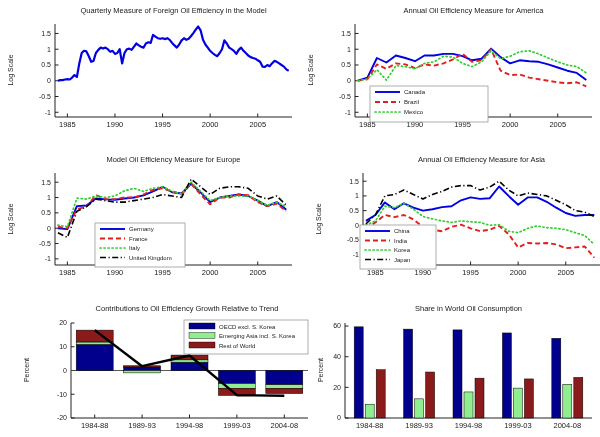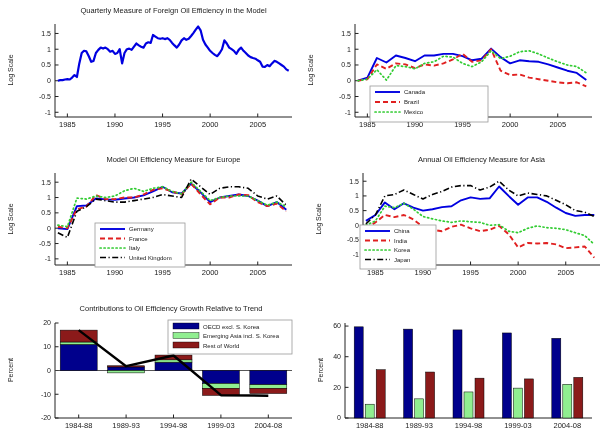--- a/index.html
+++ b/index.html
@@ -42,20 +42,21 @@
         <text x="162.55421686747002" y="126.5" text-anchor="middle" font-size="7.5" fill="#1a1a1a" font-family="&quot;Liberation Sans&quot;, sans-serif">1995</text>
         <line x1="210.14457831325345" y1="117" x2="210.14457831325345" y2="113.5" stroke="#222222" stroke-width="1"></line>
         <text x="210.14457831325345" y="126.5" text-anchor="middle" font-size="7.5" fill="#1a1a1a" font-family="&quot;Liberation Sans&quot;, sans-serif">2000</text>
         <line x1="257.7349397590368" y1="117" x2="257.7349397590368" y2="113.5" stroke="#222222" stroke-width="1"></line>
         <text x="257.7349397590368" y="126.5" text-anchor="middle" font-size="7.5" fill="#1a1a1a" font-family="&quot;Liberation Sans&quot;, sans-serif">2005</text>
         <polyline points="57.9,80.7 60.2,80.1 62.6,80.1 65.0,79.5 67.4,79.2 69.8,79.5 72.1,77.6 74.5,75.1 76.9,77.0 79.3,63.4 81.7,53.0 84.0,50.8 86.4,51.4 88.8,56.2 91.2,61.8 93.5,60.9 95.9,53.0 98.3,49.9 100.7,47.6 103.1,48.6 105.4,47.6 107.8,49.2 110.2,51.7 112.6,50.8 115.0,53.9 117.3,53.0 119.7,49.2 122.1,63.4 124.5,53.0 126.9,49.2 129.2,48.6 131.6,49.9 134.0,46.7 136.4,43.5 138.8,45.4 141.1,46.7 143.5,47.6 145.9,43.5 148.3,42.3 150.7,42.9 153.0,35.0 155.4,36.6 157.8,38.2 160.2,38.8 162.6,38.2 164.9,39.1 167.3,38.2 169.7,39.8 172.1,42.9 174.5,45.4 176.8,47.6 179.2,44.5 181.6,40.4 184.0,38.2 186.3,39.8 188.7,38.8 191.1,36.0 193.5,32.8 195.9,29.4 198.2,26.5 200.6,30.3 203.0,39.8 205.4,44.5 207.8,47.6 210.1,50.8 212.5,53.0 214.9,54.9 217.3,56.2 219.7,53.0 222.0,49.2 224.4,40.4 226.8,43.5 229.2,47.6 231.6,49.2 233.9,50.8 236.3,53.9 238.7,49.9 241.1,47.6 243.5,50.8 245.8,53.0 248.2,55.5 250.6,57.1 253.0,58.0 255.4,58.7 257.7,60.3 260.1,61.8 262.5,66.6 264.9,66.9 267.3,65.0 269.6,66.2 272.0,63.4 274.4,60.9 276.8,61.8 279.2,63.4 281.5,65.0 283.9,66.6 286.3,69.4 288.7,70.7" fill="none" stroke="#0000e0" stroke-width="2.2" stroke-linejoin="round" stroke-linecap="butt"></polyline>
       </svg>
   </div>
 
   <div class="panel" style="left:300px;top:0;width:300px;height:145px">
+    <div class="title" style="left:55px;top:6px;width:237px">Annual Oil Efficiency Measure for America</div>
     <div class="ylab" style="left:10px;top:70px">Log Scale</div>
     <svg width="300" height="145" viewBox="0 0 300 145">
         <line x1="55" y1="24" x2="55" y2="117" stroke="#222222" stroke-width="1"></line>
         <line x1="55" y1="117" x2="292" y2="117" stroke="#222222" stroke-width="1"></line>
         <line x1="55" y1="112.27118644067797" x2="58.5" y2="112.27118644067797" stroke="#222222" stroke-width="1"></line>
         <text x="51" y="114.57118644067796" text-anchor="end" font-size="7" fill="#1a1a1a" font-family="&quot;Liberation Sans&quot;, sans-serif">-1</text>
         <line x1="55" y1="96.5084745762712" x2="58.5" y2="96.5084745762712" stroke="#222222" stroke-width="1"></line>
         <text x="51" y="98.8084745762712" text-anchor="end" font-size="7" fill="#1a1a1a" font-family="&quot;Liberation Sans&quot;, sans-serif">-0.5</text>
         <line x1="55" y1="80.74576271186442" x2="58.5" y2="80.74576271186442" stroke="#222222" stroke-width="1"></line>
         <text x="51" y="83.04576271186441" text-anchor="end" font-size="7" fill="#1a1a1a" font-family="&quot;Liberation Sans&quot;, sans-serif">0</text>
@@ -175,21 +176,21 @@
           <line x1="57" y1="95.5" x2="82" y2="95.5" stroke="#e02020" stroke-width="1.9" stroke-linecap="butt" stroke-dasharray="5,3"></line>
           <text x="86" y="97.5" text-anchor="start" font-size="6" fill="#1a1a1a" font-family="&quot;Liberation Sans&quot;, sans-serif">India</text>
           <line x1="57" y1="105" x2="82" y2="105" stroke="#33cc33" stroke-width="1.7" stroke-linecap="round" stroke-dasharray="1.2,2.8"></line>
           <text x="86" y="107" text-anchor="start" font-size="6" fill="#1a1a1a" font-family="&quot;Liberation Sans&quot;, sans-serif">Korea</text>
           <line x1="57" y1="114.5" x2="82" y2="114.5" stroke="#000000" stroke-width="1.6" stroke-linecap="butt" stroke-dasharray="6,2.5,1.2,2.5"></line>
           <text x="86" y="116.5" text-anchor="start" font-size="6" fill="#1a1a1a" font-family="&quot;Liberation Sans&quot;, sans-serif">Japan</text>
         </g>
       </svg>
   </div>
 
-  <div class="panel" style="left:0;top:295px;width:300px;height:142px">
+  <div class="panel" style="left:16px;top:295px;width:300px;height:142px">
     <div class="title" style="left:50px;top:9px;width:242px">Contributions to Oil Efficiency Growth Relative to Trend</div>
     <div class="ylab" style="left:10px;top:75px">Percent</div>
     <svg width="300" height="142" viewBox="0 0 300 142">
         <line x1="55" y1="28" x2="55" y2="123" stroke="#222222" stroke-width="1"></line>
         <line x1="55" y1="123" x2="292" y2="123" stroke="#222222" stroke-width="1"></line>
         <line x1="55" y1="123" x2="58.5" y2="123" stroke="#222222" stroke-width="1"></line>
         <text x="51" y="125.3" text-anchor="end" font-size="7" fill="#1a1a1a" font-family="&quot;Liberation Sans&quot;, sans-serif">-20</text>
         <line x1="55" y1="99.25" x2="58.5" y2="99.25" stroke="#222222" stroke-width="1"></line>
         <text x="51" y="101.55" text-anchor="end" font-size="7" fill="#1a1a1a" font-family="&quot;Liberation Sans&quot;, sans-serif">-10</text>
         <line x1="55" y1="75.5" x2="58.5" y2="75.5" stroke="#222222" stroke-width="1"></line>
@@ -231,20 +232,21 @@
           <text x="203" y="33.5" text-anchor="start" font-size="6" fill="#1a1a1a" font-family="&quot;Liberation Sans&quot;, sans-serif">OECD excl. S. Korea</text>
           <rect x="173" y="37.5" width="26" height="6" fill="#90ee90" stroke="#000" stroke-width="0.4"></rect>
           <text x="203" y="43" text-anchor="start" font-size="6" fill="#1a1a1a" font-family="&quot;Liberation Sans&quot;, sans-serif">Emerging Asia incl. S. Korea</text>
           <rect x="173" y="47" width="26" height="6" fill="#8b1a1a" stroke="#000" stroke-width="0.4"></rect>
           <text x="203" y="52.5" text-anchor="start" font-size="6" fill="#1a1a1a" font-family="&quot;Liberation Sans&quot;, sans-serif">Rest of World</text>
         </g>
       </svg>
   </div>
 
   <div class="panel" style="left:300px;top:295px;width:300px;height:142px">
+    <div class="title" style="left:45px;top:9px;width:247px">Share in World Oil Consumption</div>
     <div class="ylab" style="left:20px;top:75px">Percent</div>
     <svg width="300" height="142" viewBox="0 0 300 142">
         <line x1="45" y1="28" x2="45" y2="123" stroke="#222222" stroke-width="1"></line>
         <line x1="45" y1="123" x2="292" y2="123" stroke="#222222" stroke-width="1"></line>
         <line x1="45" y1="123" x2="48.5" y2="123" stroke="#222222" stroke-width="1"></line>
         <text x="41" y="125.3" text-anchor="end" font-size="7" fill="#1a1a1a" font-family="&quot;Liberation Sans&quot;, sans-serif">0</text>
         <line x1="45" y1="92.35483870967742" x2="48.5" y2="92.35483870967742" stroke="#222222" stroke-width="1"></line>
         <text x="41" y="94.65483870967742" text-anchor="end" font-size="7" fill="#1a1a1a" font-family="&quot;Liberation Sans&quot;, sans-serif">20</text>
         <line x1="45" y1="61.70967741935484" x2="48.5" y2="61.70967741935484" stroke="#222222" stroke-width="1"></line>
         <text x="41" y="64.00967741935484" text-anchor="end" font-size="7" fill="#1a1a1a" font-family="&quot;Liberation Sans&quot;, sans-serif">40</text>

